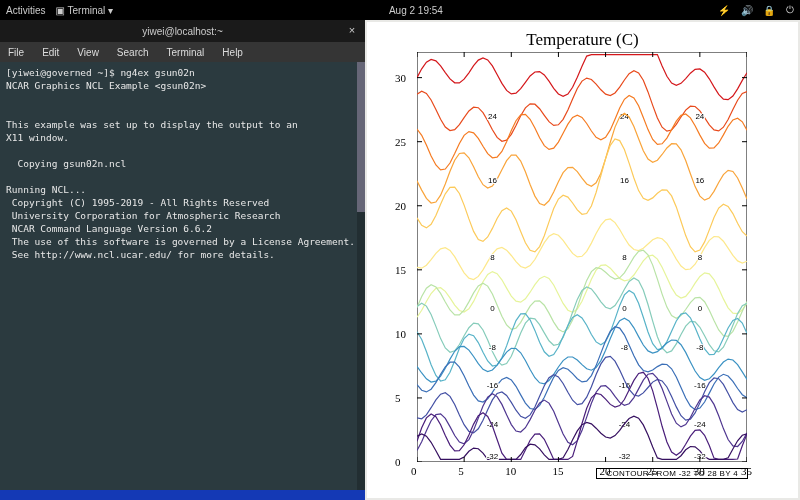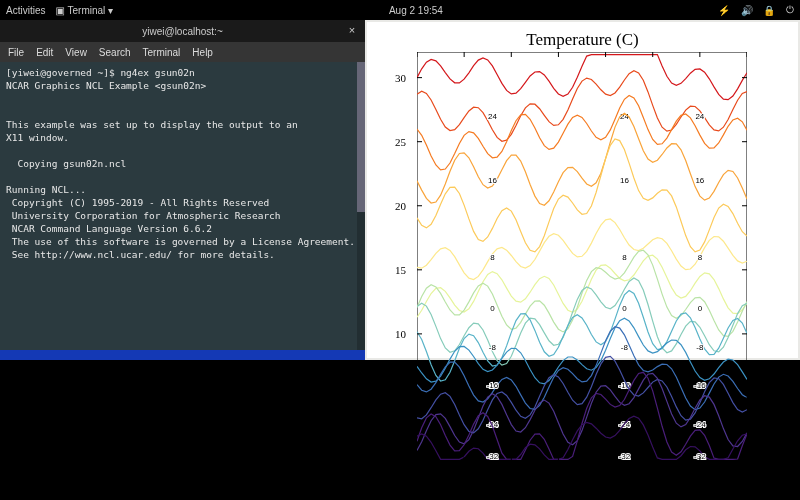--- a/index.html
+++ b/index.html
@@ -1,24 +1,24 @@
 <!DOCTYPE html>
 <html><head>
 <meta charset="utf-8">
 <style>
 * { margin:0; padding:0; box-sizing:border-box; }
 body { width:800px; height:500px; background:#000; font-family:sans-serif; overflow:hidden; }
 .topbar { height:20px; background:#000; color:#ccc; display:flex; align-items:center; font-size:10px; padding:0 6px; justify-content:space-between; }
 .topbar-left, .topbar-right { display:flex; gap:10px; align-items:center;text-align:center; }
 .topbar-item { cursor:pointer; }
-.workspace { display:flex; height:340px; background:#2a2a2a; }
+.workspace { display:flex; height:480px; background:#2a2a2a; }
 .term-window { width:365px; display:flex; flex-direction:column; background:#2b2b2b; }
 .term-titlebar { height:22px; background:#1a1a1a; color:#ccc; display:flex; align-items:center; justify-content:center; font-size:10px; position:relative; }
 .term-close { position:absolute; right:6px; top:3px; width:14px; height:14px; color:#ccc; font-size:11px; text-align:center; line-height:14px; }
-.term-menubar { height:20px; background:#353535; color:#ddd; display:flex; align-items:center; font-size:10px; gap:12px; padding:0 8px; }
+.term-menubar { height:20px; background:#353535; color:#ddd; display:flex; align-items:center; font-size:10px; gap:18px; padding:0 8px; }
 .term-menuitem { cursor:pointer; }
 .term-body { flex:1; background:#2b3a3f; color:#e8e8e8; font-family:"DejaVu Sans Mono",monospace; font-size:9.5px; line-height:13px; padding:4px 6px; white-space:pre-wrap; overflow:hidden; position:relative; }
 .term-scrollbar { position:absolute; right:0; top:0; width:8px; height:100%; background:rgba(0,0,0,.2); }
 .term-thumb { width:8px; height:150px; background:#667; }
 .bottom-strip { height:10px; background:#1439b5; margin-top:auto; }
 .plot-window { flex:1; display:flex; flex-direction:column; background:#e9e9e6; }
 .plot-titlebar { height:22px; color:#888; display:flex; align-items:center; justify-content:center; font-size:10px; }
 .plot-area { flex:1; background:#fff; margin:2px; position:relative; }
 svg.contour { position:absolute; left:50px; top:30px; }
 .plot-title { position:absolute; left:0; right:0; top:8px; text-align:center; font-size:17px; font-family:serif; }

